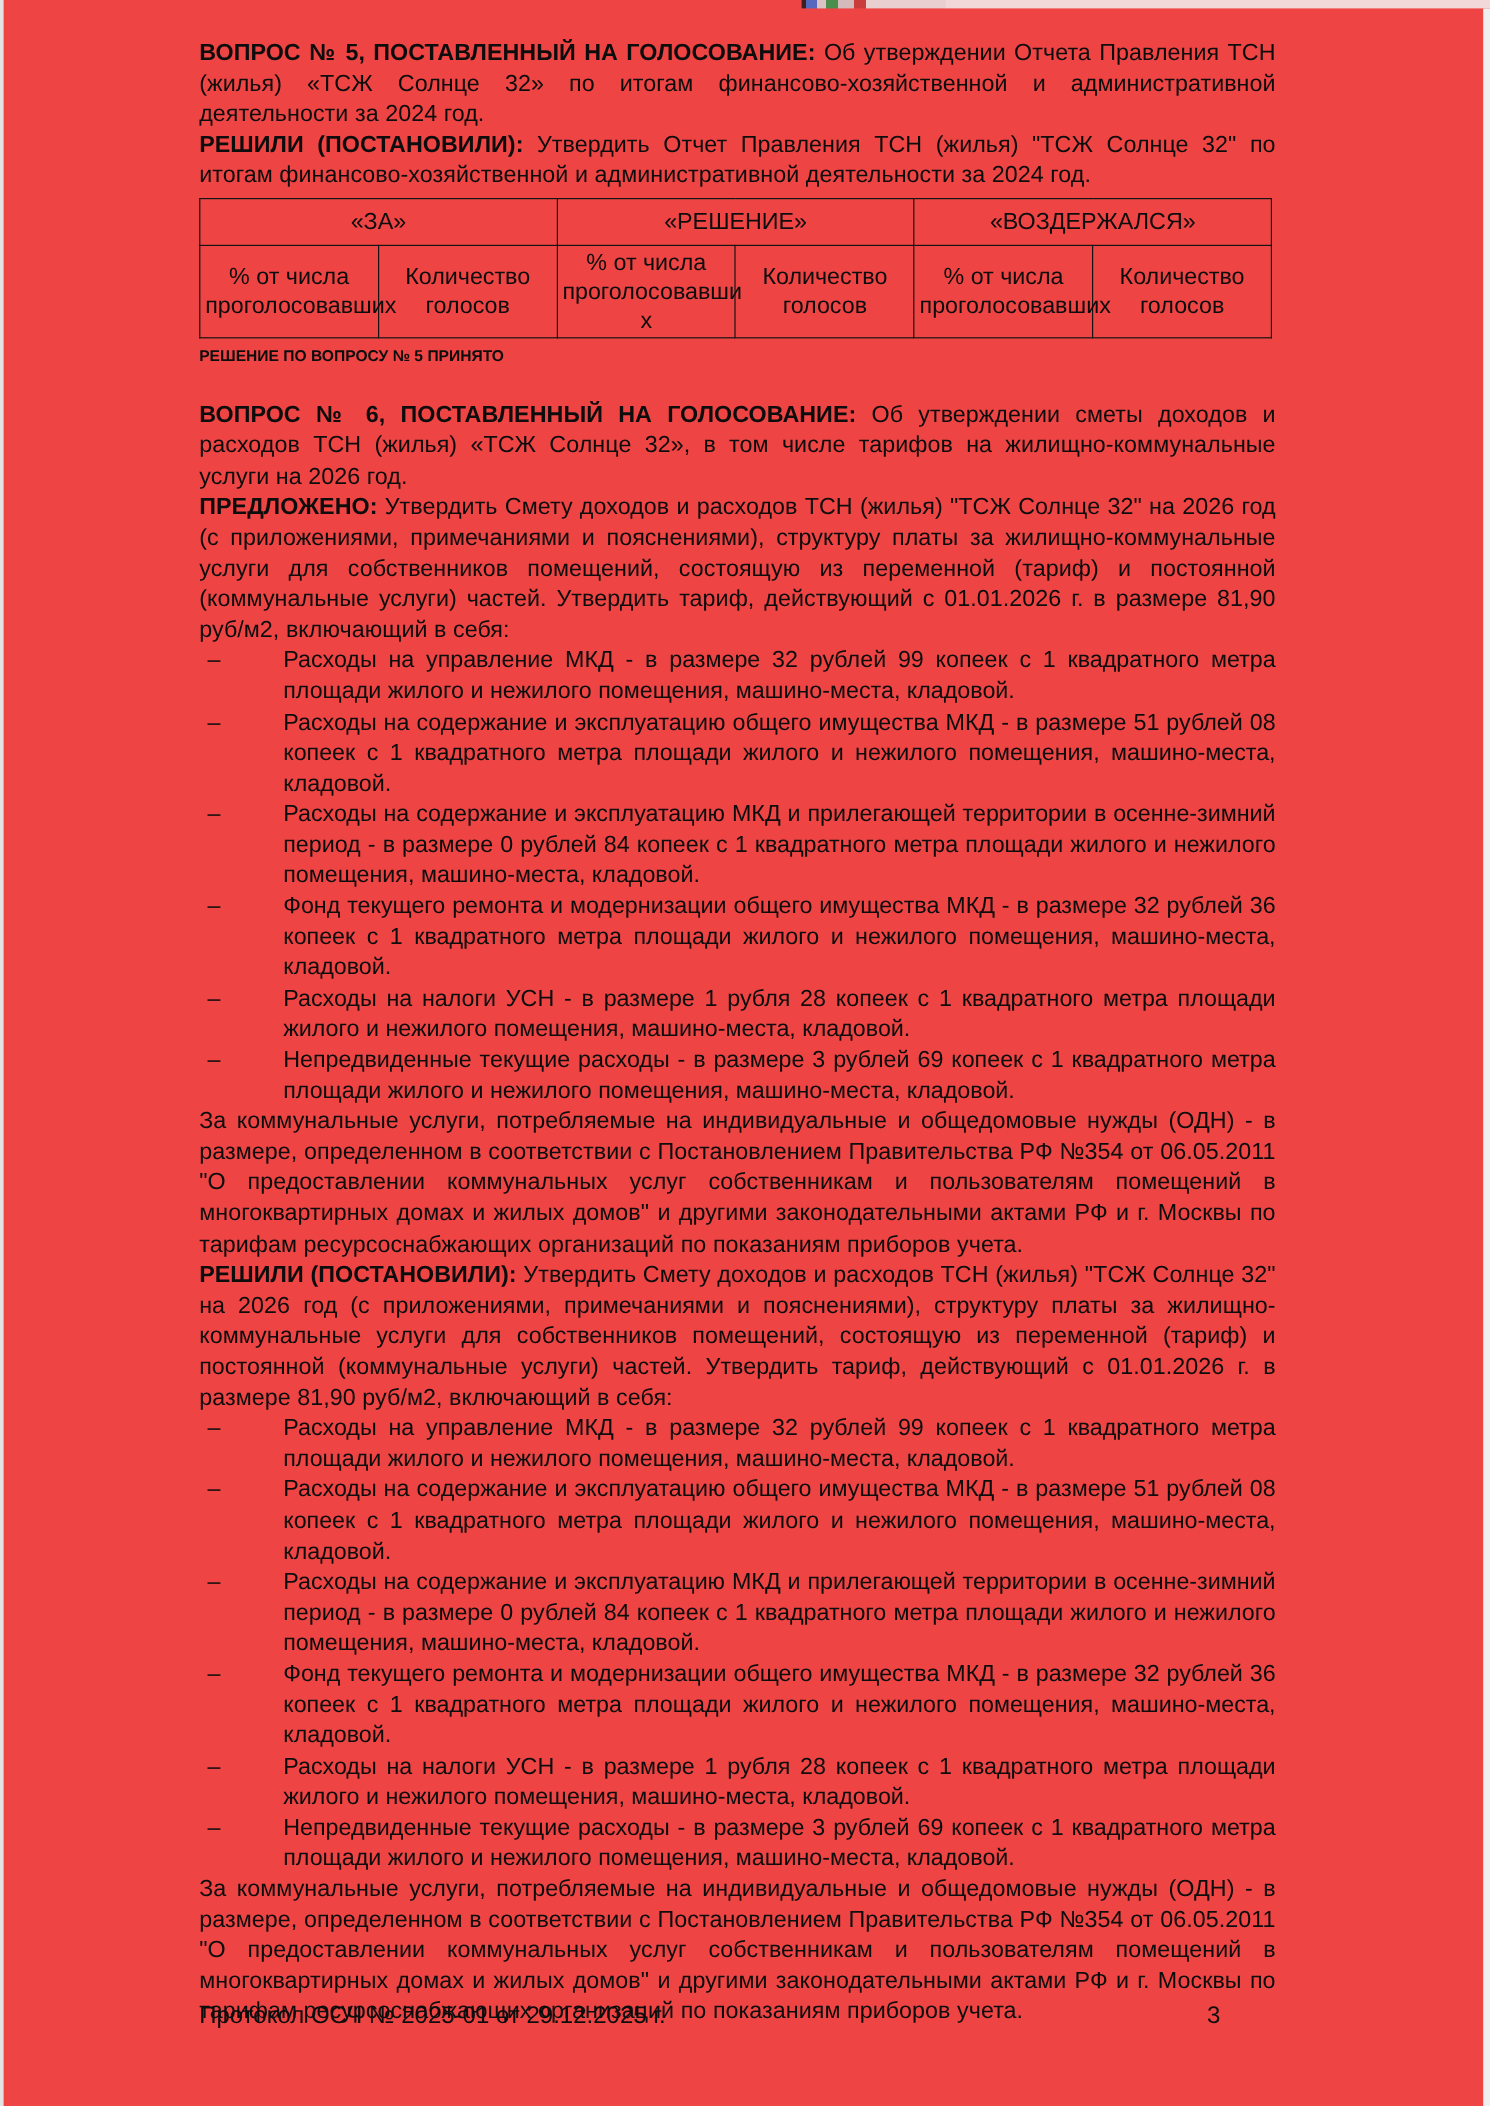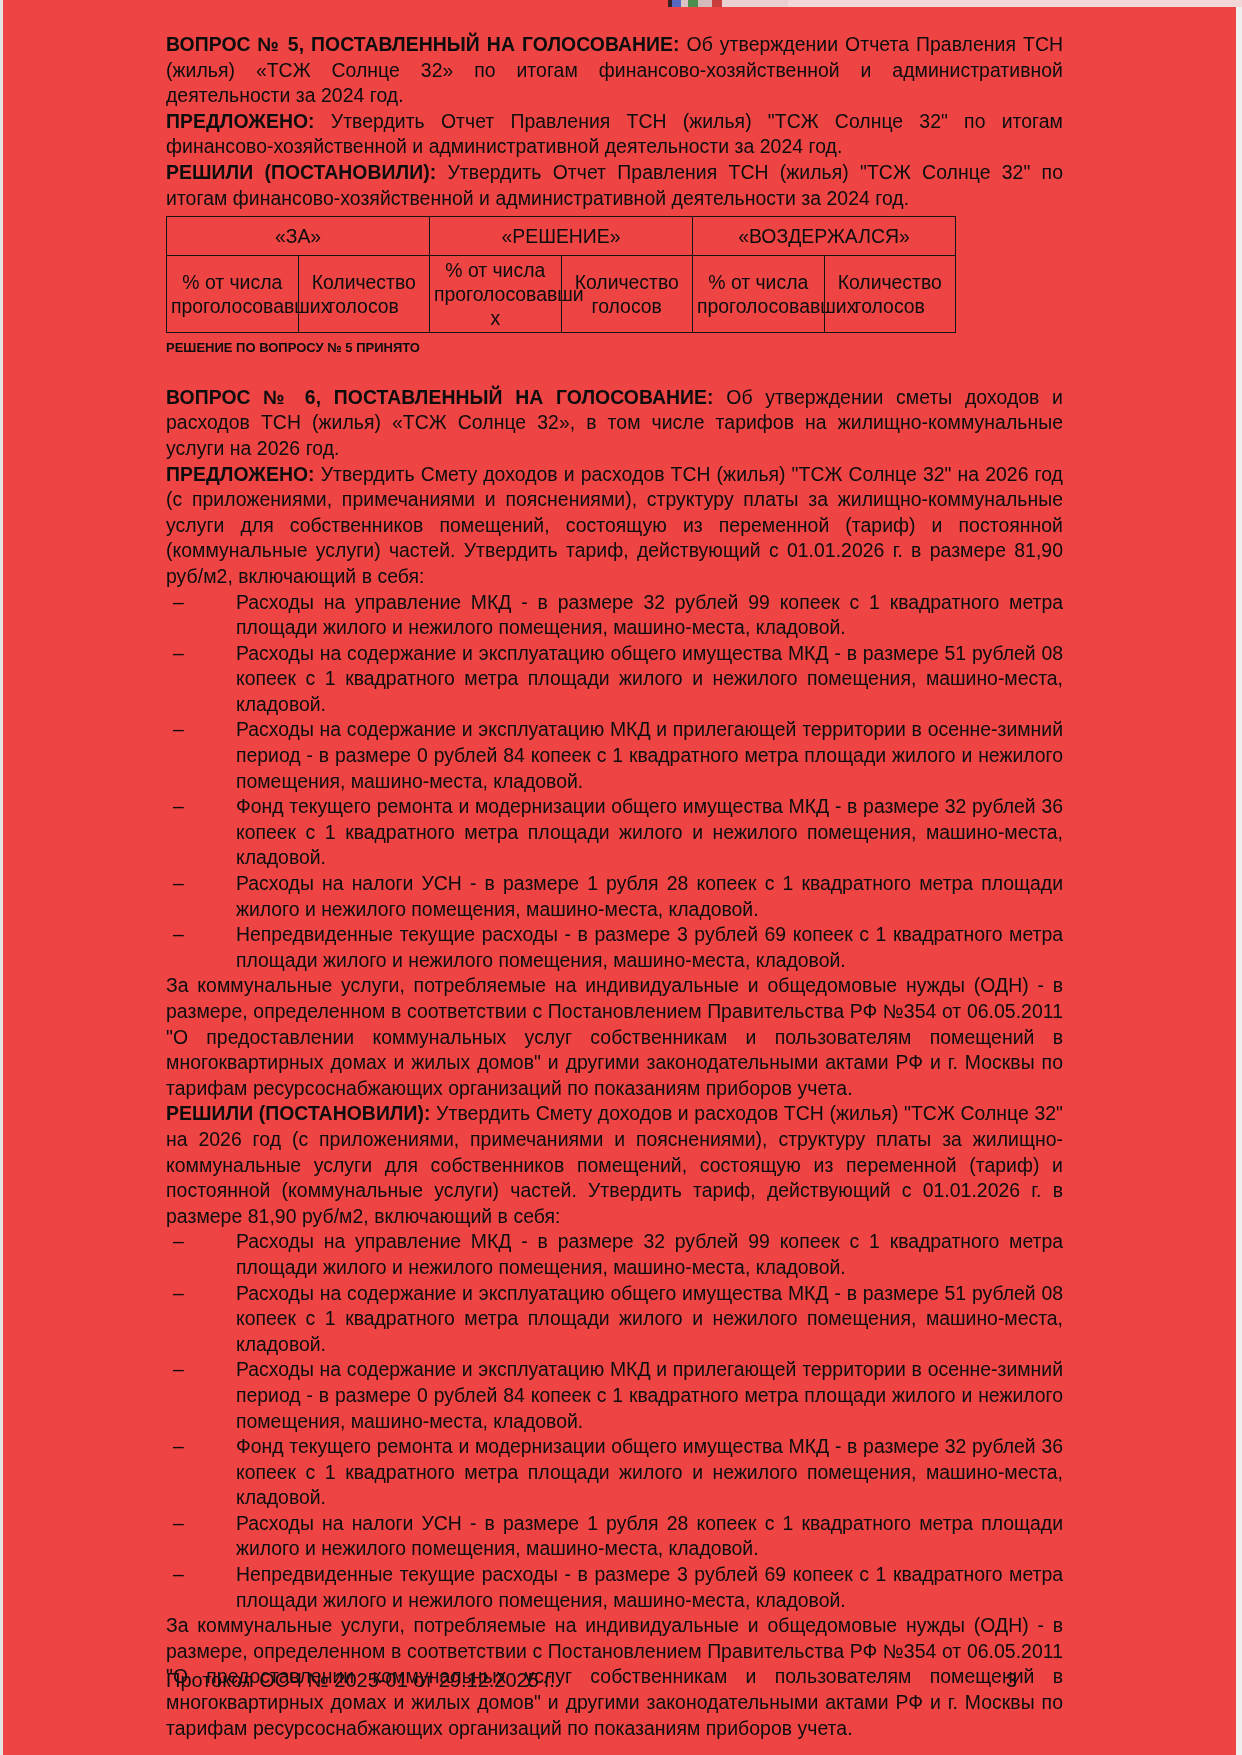--- a/index.html
+++ b/index.html
@@ -74,21 +74,21 @@
     font-size: 13px;
     line-height: 25.6px;
     font-weight: bold;
     margin-top: 2px;
   }
   .spacer-24 { height: 24px; }
 
   
   table.vote {
     border-collapse: collapse;
-    width: 790px;
+    width: 894px;
     margin-top: 5px;
     margin-bottom: 2px;
     table-layout: fixed;
   }
   table.vote th, table.vote td {
     border: 1.6px solid #141414;
     text-align: center;
     vertical-align: middle;
     font-size: 19.4px;
     line-height: 24px;
@@ -155,21 +155,20 @@
 
 <div class="page">
   <div class="scan-top-strip"></div>
   <div class="scan-left-edge"></div>
   <div class="scan-right-edge"></div>
 
   <div class="content">
 
     <div class="heading-block">
       <p class="para"><span class="b">ВОПРОС № 5, ПОСТАВЛЕННЫЙ НА ГОЛОСОВАНИЕ:</span><span> Об утверждении Отчета Правления ТСН (жилья) «ТСЖ Солнце 32» по итогам финансово-хозяйственной и административной деятельности за 2024 год.</span></p>
-      <p class="para"><span class="b">ПРЕДЛОЖЕНО:</span><span> Утвердить Отчет Правления ТСН (жилья) "ТСЖ Солнце 32" по итогам финансово-хозяйственной и административной деятельности за 2024 год.</span></p>
       <p class="para"><span class="b">РЕШИЛИ (ПОСТАНОВИЛИ):</span><span> Утвердить Отчет Правления ТСН (жилья) "ТСЖ Солнце 32" по итогам финансово-хозяйственной и административной деятельности за 2024 год.</span></p>
     </div>
 
     <table class="vote">
       <tbody>
         <tr class="group">
           <th colspan="2">«ЗА»</th>
           <th colspan="2">«РЕШЕНИЕ»</th>
           <th colspan="2">«ВОЗДЕРЖАЛСЯ»</th>
         </tr>

